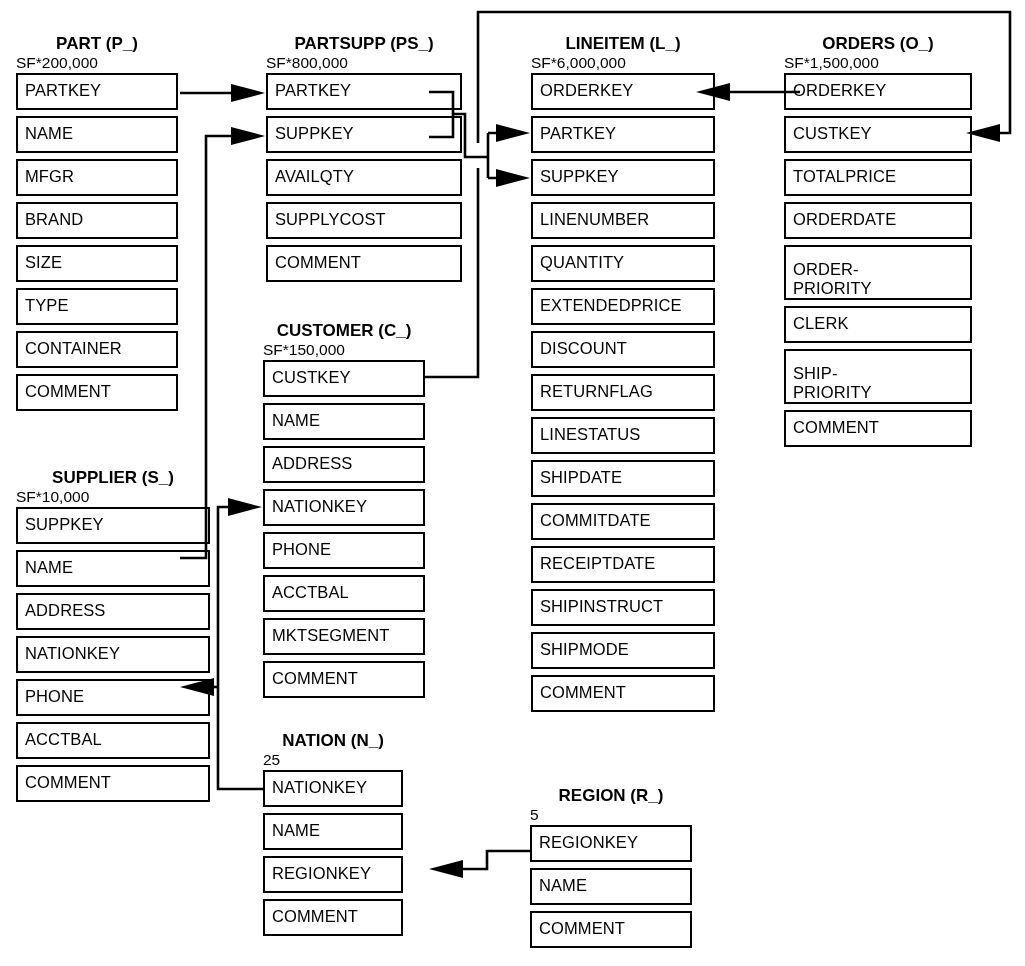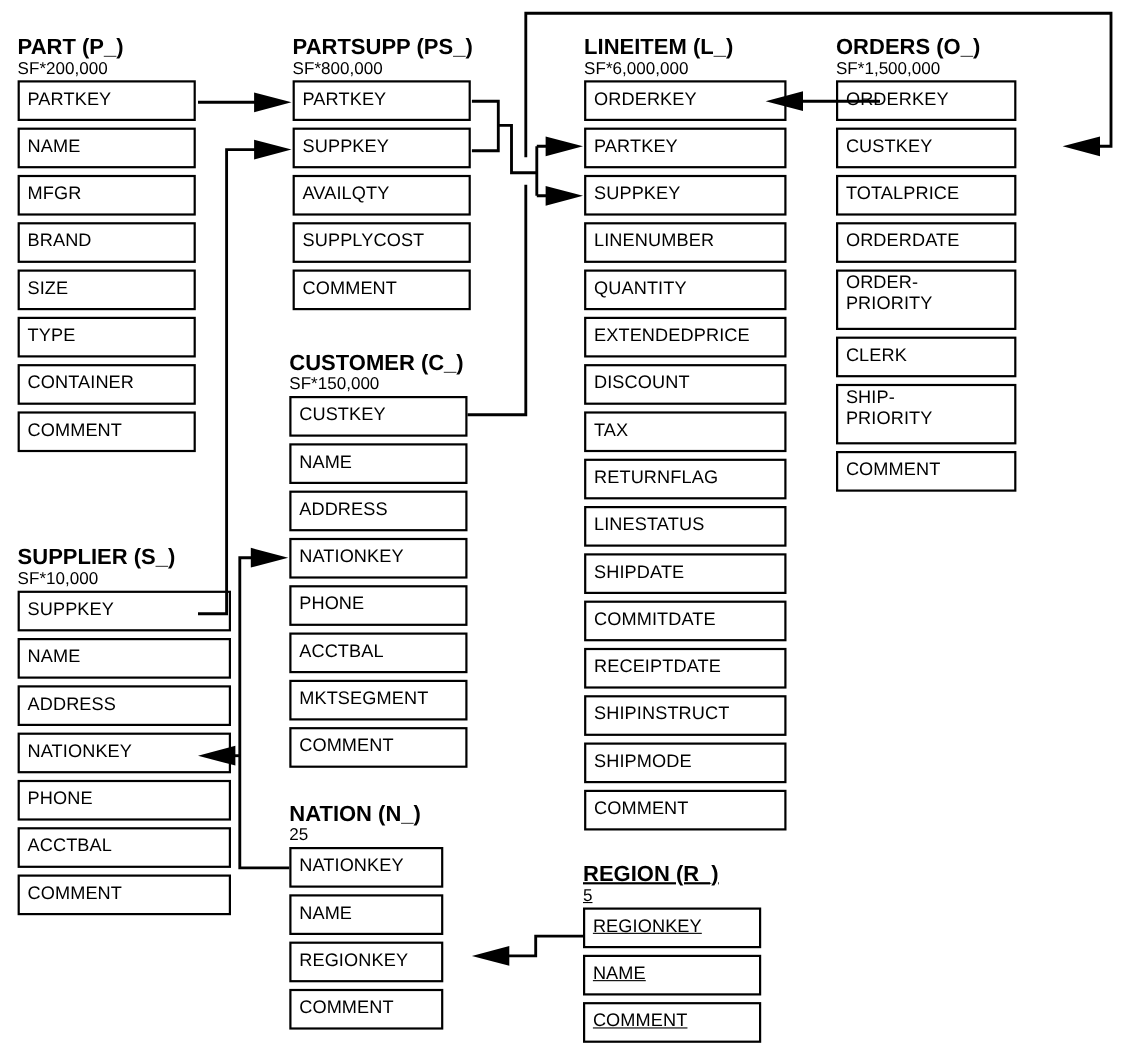--- a/index.html
+++ b/index.html
@@ -6,23 +6,23 @@
   #canvas{
     position:relative;
     width:1025px;height:966px;
     background:#ffffff;
     font-family:"Liberation Sans","DejaVu Sans",sans-serif;
     overflow:hidden;
   }
   #arrow-layer{position:absolute;left:0;top:0;z-index:2;pointer-events:none;}
   .table{position:absolute;z-index:1;}
   .tbl-title{
-    text-align:left;
+    text-align:center;
     font-weight:bold;
-    font-size:20px;
+    font-size:17px;
     line-height:19px;
     color:#000;
     white-space:nowrap;
   }
   .tbl-card{
     font-size:15.5px;
     line-height:20px;
     color:#000;
     white-space:nowrap;
   }
@@ -32,21 +32,21 @@
     border:2.4px solid #000;
     background:#fff;
     height:37px;
     margin-bottom:6px;
     padding:6px 2px 0 7px;
     font-size:16.5px;
     line-height:19px;
     color:#000;
     overflow:hidden;
   }
-  .row.tall{height:55px;padding-top:1px;}
+  .row.tall{height:55px;padding-top:13px;}
   .row span{white-space:pre-line;letter-spacing:0.1px;}
 </style>
 </head>
 <body>
 
 <div id="canvas">
 
   <svg id="arrow-layer" width="1025" height="966" viewBox="0 0 1025 966">
     <g stroke="#000" stroke-width="2.6" fill="none">
       <path d="M180 93 H234"></path>
@@ -79,21 +79,21 @@
           <div class="row"><span>PARTKEY</span></div>
           <div class="row"><span>NAME</span></div>
           <div class="row"><span>MFGR</span></div>
           <div class="row"><span>BRAND</span></div>
           <div class="row"><span>SIZE</span></div>
           <div class="row"><span>TYPE</span></div>
           <div class="row"><span>CONTAINER</span></div>
           <div class="row"><span>COMMENT</span></div>
         </div>
       </div>
-      <div class="table" style="left: 266px; top: 34px; width: 162px;">
+      <div class="table" style="left: 266px; top: 34px; width: 196px;">
         <div class="tbl-title">PARTSUPP (PS_)</div>
         <div class="tbl-card">SF*800,000</div>
         <div class="tbl-box">
           <div class="row"><span>PARTKEY</span></div>
           <div class="row"><span>SUPPKEY</span></div>
           <div class="row"><span>AVAILQTY</span></div>
           <div class="row"><span>SUPPLYCOST</span></div>
           <div class="row"><span>COMMENT</span></div>
         </div>
       </div>
@@ -101,48 +101,47 @@
         <div class="tbl-title">LINEITEM (L_)</div>
         <div class="tbl-card">SF*6,000,000</div>
         <div class="tbl-box">
           <div class="row"><span>ORDERKEY</span></div>
           <div class="row"><span>PARTKEY</span></div>
           <div class="row"><span>SUPPKEY</span></div>
           <div class="row"><span>LINENUMBER</span></div>
           <div class="row"><span>QUANTITY</span></div>
           <div class="row"><span>EXTENDEDPRICE</span></div>
           <div class="row"><span>DISCOUNT</span></div>
-          <div class="row"><span>TAX</span></div>
           <div class="row"><span>RETURNFLAG</span></div>
           <div class="row"><span>LINESTATUS</span></div>
           <div class="row"><span>SHIPDATE</span></div>
           <div class="row"><span>COMMITDATE</span></div>
           <div class="row"><span>RECEIPTDATE</span></div>
           <div class="row"><span>SHIPINSTRUCT</span></div>
           <div class="row"><span>SHIPMODE</span></div>
           <div class="row"><span>COMMENT</span></div>
         </div>
       </div>
-      <div class="table" style="left: 760px; top: 34px; width: 164px;">
+      <div class="table" style="left: 784px; top: 34px; width: 188px;">
         <div class="tbl-title">ORDERS (O_)</div>
         <div class="tbl-card">SF*1,500,000</div>
         <div class="tbl-box">
           <div class="row"><span>ORDERKEY</span></div>
           <div class="row"><span>CUSTKEY</span></div>
           <div class="row"><span>TOTALPRICE</span></div>
           <div class="row"><span>ORDERDATE</span></div>
           <div class="row tall"><span>ORDER-
 PRIORITY</span></div>
           <div class="row"><span>CLERK</span></div>
           <div class="row tall"><span>SHIP-
 PRIORITY</span></div>
           <div class="row"><span>COMMENT</span></div>
         </div>
       </div>
-      <div class="table" style="left: 16px; top: 498px; width: 194px;">
+      <div class="table" style="left: 16px; top: 468px; width: 194px;">
         <div class="tbl-title">SUPPLIER (S_)</div>
         <div class="tbl-card">SF*10,000</div>
         <div class="tbl-box">
           <div class="row"><span>SUPPKEY</span></div>
           <div class="row"><span>NAME</span></div>
           <div class="row"><span>ADDRESS</span></div>
           <div class="row"><span>NATIONKEY</span></div>
           <div class="row"><span>PHONE</span></div>
           <div class="row"><span>ACCTBAL</span></div>
           <div class="row"><span>COMMENT</span></div>
@@ -165,21 +164,21 @@
       <div class="table" style="left: 263px; top: 731px; width: 140px;">
         <div class="tbl-title">NATION (N_)</div>
         <div class="tbl-card">25</div>
         <div class="tbl-box">
           <div class="row"><span>NATIONKEY</span></div>
           <div class="row"><span>NAME</span></div>
           <div class="row"><span>REGIONKEY</span></div>
           <div class="row"><span>COMMENT</span></div>
         </div>
       </div>
-      <div class="table" style="left: 530px; top: 786px; width: 162px; text-decoration: underline;">
+      <div class="table" style="left: 530px; top: 786px; width: 162px;">
         <div class="tbl-title">REGION (R_)</div>
         <div class="tbl-card">5</div>
         <div class="tbl-box">
           <div class="row"><span>REGIONKEY</span></div>
           <div class="row"><span>NAME</span></div>
           <div class="row"><span>COMMENT</span></div>
         </div>
       </div>
     </div>
 </div>

